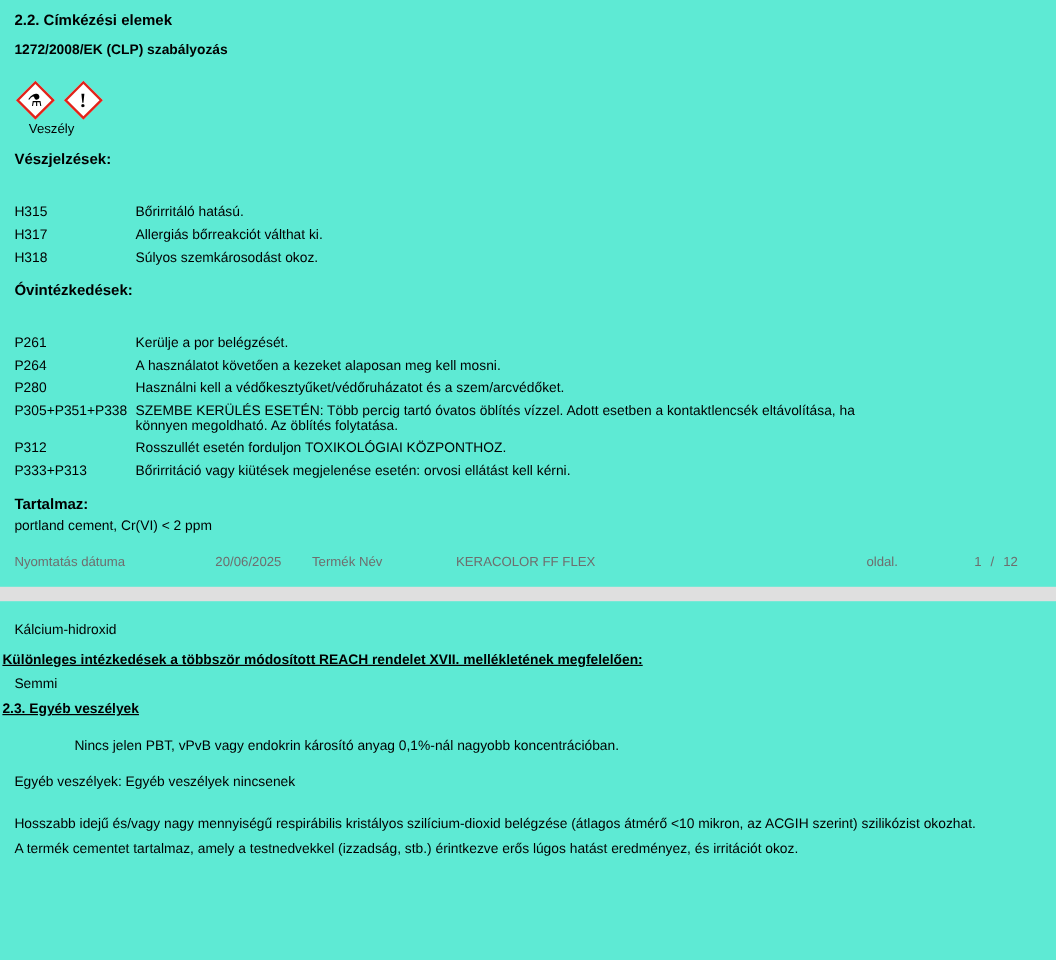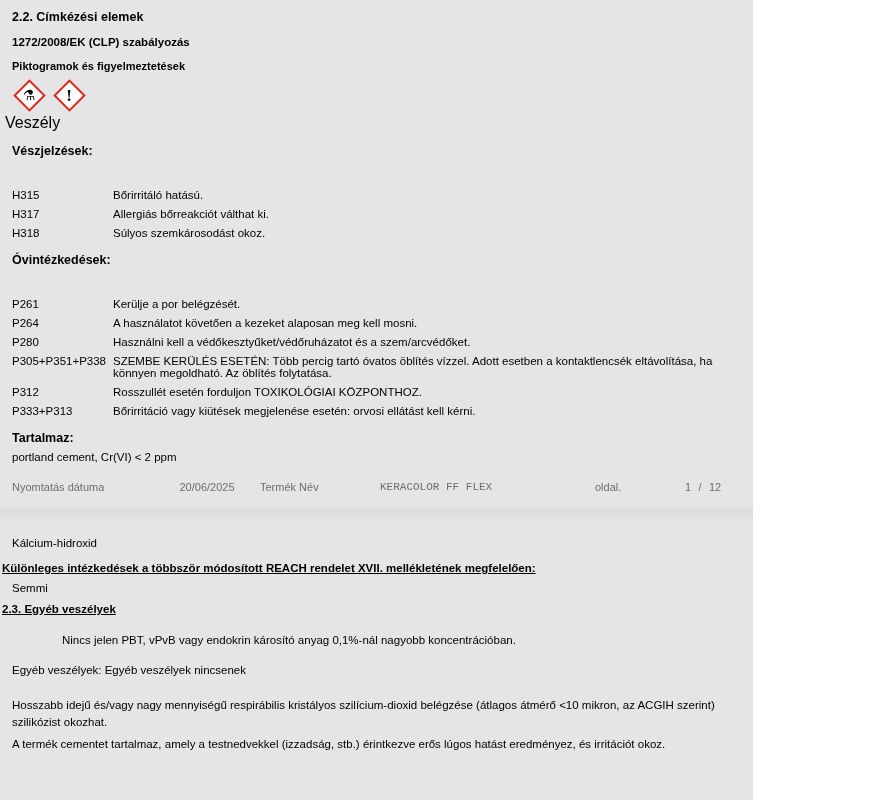--- a/index.html
+++ b/index.html
@@ -4,24 +4,24 @@
 <style>
   * { box-sizing: border-box; }
   html, body {
     margin: 0;
     padding: 0;
     background: #ffffff;
     font-family: "Liberation Sans", sans-serif;
     color: #000000;
   }
   #page {
-    width: 753px;
+    width: 880px;
     height: 800px;
     position: relative;
-    background: #e5e5e5;
+    background: #5eead4;
     overflow: hidden;
   }
   .sec-title {
     font-size: 12.5px;
     font-weight: bold;
     padding: 0 0 0 12px;
   }
   .sub-title {
     font-size: 11.5px;
     font-weight: bold;
@@ -66,22 +66,22 @@
     width: 34px; height: 34px;
     display: flex;
     align-items: center;
     justify-content: center;
     font-size: 14px;
     color: #000000;
     line-height: 1;
   }
   .ghs .glyph.excl { font-size: 17px; font-weight: bold; font-family: "Liberation Serif", serif;}
   .picto-caption {
-    font-size: 16px;
-    padding-left: 5px;
+    font-size: 11px;
+    padding-left: 24px;
     padding-top: 2px;
   }
 
   
   .stmt-table {
     border-collapse: collapse;
     margin-left: 12px;
     width: 740px;
     font-size: 11.5px;
     margin-top: 22px;
@@ -108,21 +108,21 @@
     margin-top: 18px;
     padding: 0 10px 0 12px;
     color: #6e6e6e;
     font-size: 11px;
     display: flex;
     align-items: center;
   }
   .footer .f1 { width: 142px; }
   .footer .f2 { width: 106px; text-align: center; }
   .footer .f3 { width: 120px; }
-  .footer .f4 { flex: 1; font-family: Liberation Mono, monospace; }
+  .footer .f4 { flex: 1; }
   .footer .f5 { width: 66px; text-align: left; }
   .footer .f6 { width: 30px; text-align: right; }
   .footer .f7 { width: 18px; text-align: center; }
   .footer .f8 { width: 34px; }
 
   .page-divider {
     margin-top: 14px;
     height: 12px;
     background: #dfdfdf;
     width: 100%;
@@ -167,21 +167,20 @@
   <div class="row-gap-10"></div>
 
   <div class="sec-title">2.2. Címkézési elemek</div>
 
   <div class="row-gap-12"></div>
 
   <div class="sub-title">1272/2008/EK (CLP) szabályozás</div>
 
   <div class="row-gap-12"></div>
 
-  <div class="small-bold">Piktogramok és figyelmeztetések</div>
 
   <div class="row-gap-6"></div>
 
   <div class="picto-row">
     <div class="ghs">
       <div class="diamond"></div>
       <div class="glyph">⚗</div>
     </div>
     <div class="ghs">
       <div class="diamond"></div>

